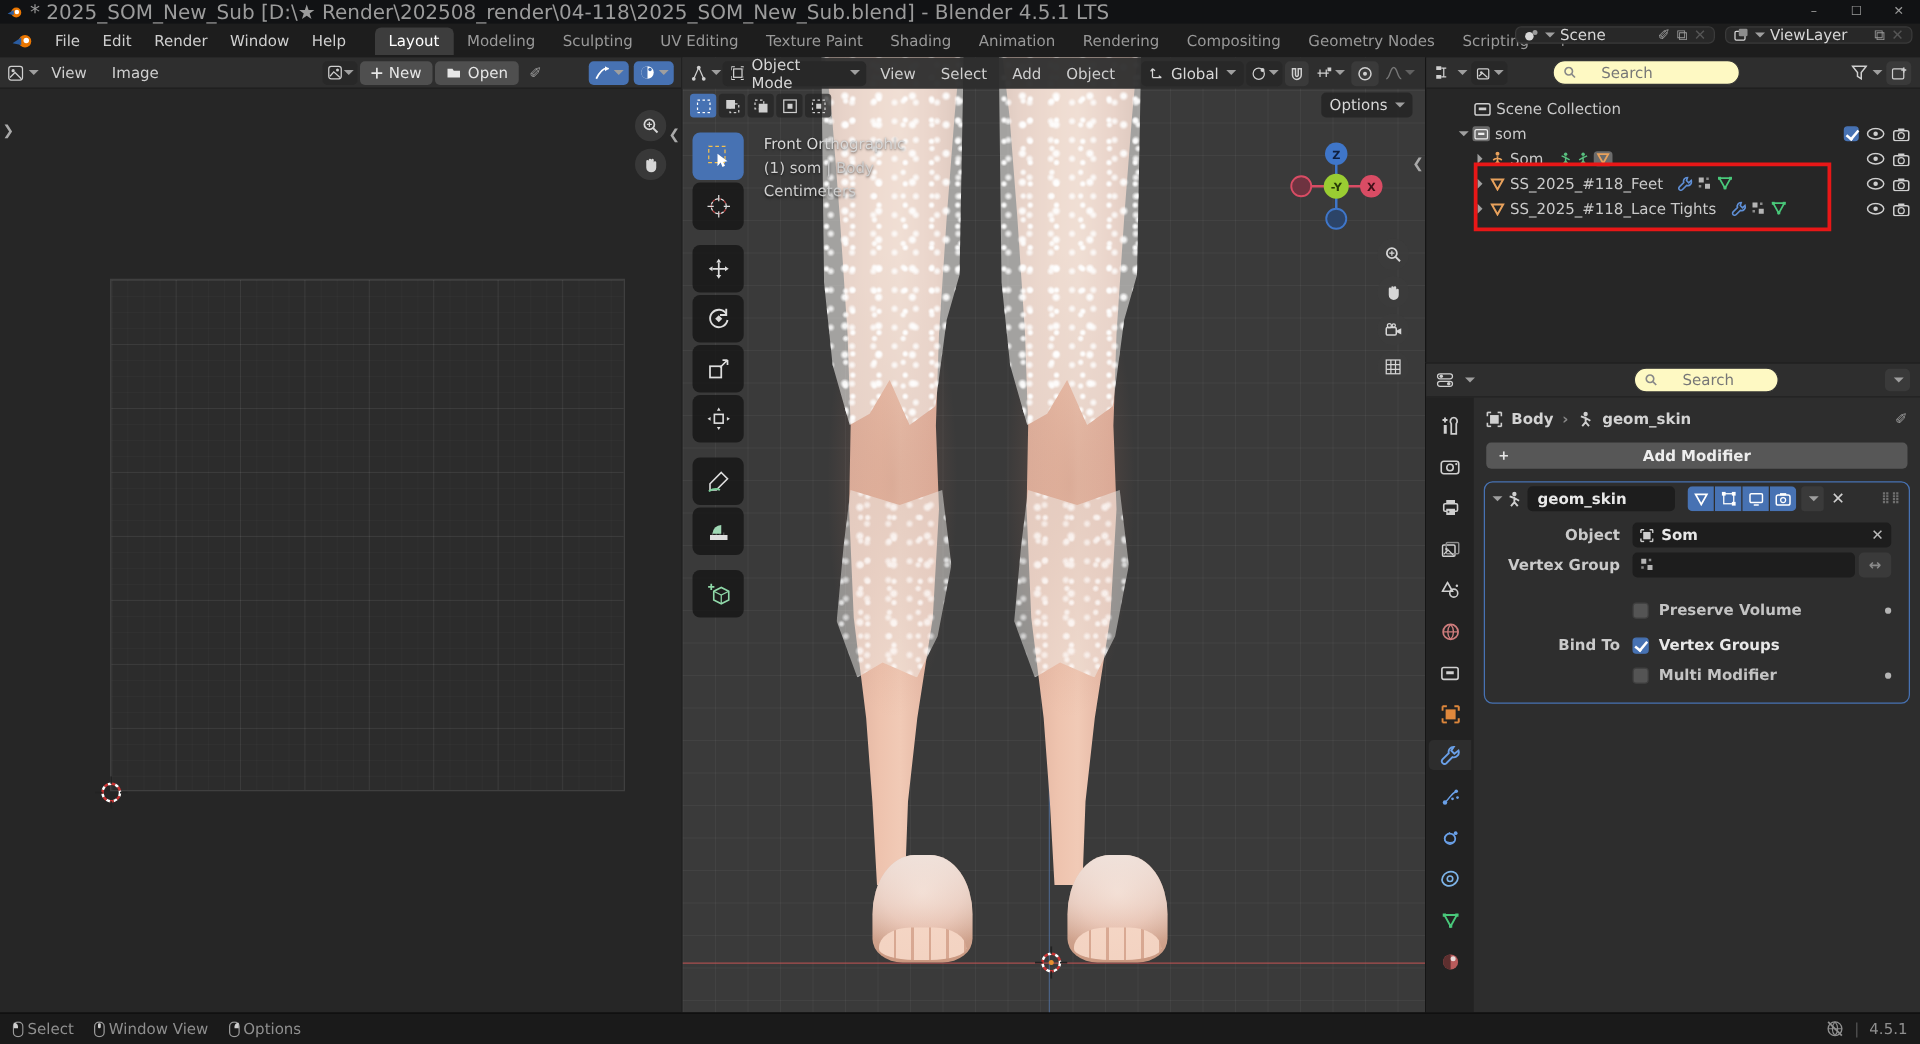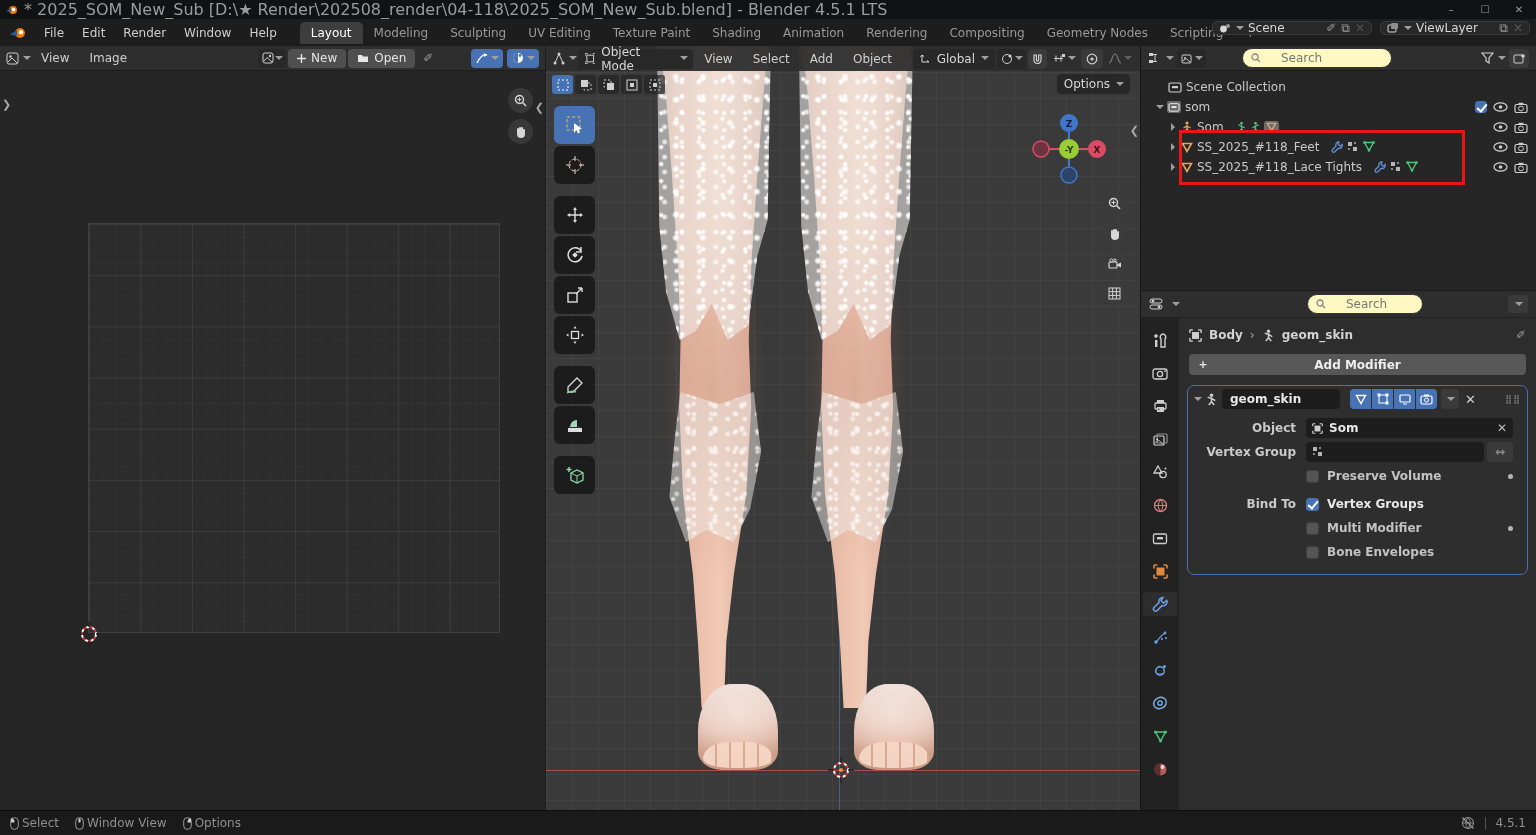--- a/index.html
+++ b/index.html
@@ -483,20 +483,25 @@
     <div class="tool-gap"></div>
     <div class="tool">
       <svg width="20" height="20" viewBox="0 0 20 20">
           <path d="M6 8 L12 5 L18 8 L18 15 L12 18 L6 15 Z" fill="none" stroke="#8fd8a8" stroke-width="1.3"></path>
           <path d="M6 8 L12 11 L18 8 M12 11 V18" stroke="#8fd8a8" fill="none"></path>
           <path d="M4 2 v5 M1.5 4.5 h5" stroke="#8fd8a8" stroke-width="1.4"></path>
         </svg>
     </div>
   </div>
 
+  <div id="vp-overlay-text">
+    <div>Front Orthographic</div>
+    <div class="dim">(1) som | Body</div>
+    <div class="dim">Centimeters</div>
+  </div>
 
   <svg id="gizmo" width="76" height="76" viewBox="0 0 76 76">
     <line x1="12" y1="36" x2="64" y2="36" stroke="#d94c64" stroke-width="2"></line>
     <line x1="38" y1="10" x2="38" y2="62" stroke="#3f76c9" stroke-width="2"></line>
     <circle cx="38" cy="10" r="9" fill="#3f76c9"></circle>
       <text x="38" y="14" font-size="9" fill="#102040" text-anchor="middle" font-weight="bold">Z</text>
     <circle cx="66" cy="36" r="9" fill="#d94c64"></circle>
       <text x="66" y="40" font-size="9" fill="#401018" text-anchor="middle" font-weight="bold">X</text>
     <circle cx="10" cy="36" r="8" fill="#6e3340" stroke="#d94c64" stroke-width="1.5"></circle>
     <circle cx="38" cy="62" r="8" fill="#2c4468" stroke="#3f76c9" stroke-width="1.5"></circle>
@@ -567,21 +572,21 @@
     </span>
       <span class="chev"></span>
     <span class="iconbtn" style="background:#3a3a3a;border-radius:4px;width:20px;height:19px;">
       <svg width="13" height="12" viewBox="0 0 13 12">
           <rect x="1" y="3" width="9" height="8" rx="1" fill="none" stroke="#cfcfcf"></rect>
           <path d="M10 2 v4 M8 4 h4" stroke="#cfcfcf" stroke-width="1.3"></path>
         </svg>
     </span>
   </div>
 
-  <div style="padding:6px 0 0 1px;text-align:center;">
+  <div style="padding:6px 0 0 12px;text-align:center;">
 
     <div class="otl-row" style="padding-left:26px;">
       <svg width="14" height="12" viewBox="0 0 14 12">
           <rect x="1" y="2" width="12" height="9" rx="1.5" fill="none" stroke="#cfcfcf" stroke-width="1.2"></rect>
           <rect x="4" y="5" width="6" height="2.2" fill="#cfcfcf"></rect>
         </svg>
       <span>Scene Collection</span>
     </div>
 
     <div class="otl-row" style="padding-left:14px;">
@@ -922,41 +927,36 @@
           <svg width="12" height="12" viewBox="0 0 12 12">
               <rect x="1" y="1" width="4" height="4" fill="#b5b5b5"></rect>
               <rect x="7" y="1" width="2" height="2" fill="#8a8a8a"></rect>
               <rect x="1" y="7" width="2" height="2" fill="#8a8a8a"></rect>
               <rect x="6" y="6" width="4" height="4" fill="#b5b5b5"></rect>
             </svg>
         </div>
         <span style="width:26px;height:20px;background:#3a3a3a;border-radius:4px;margin-left:3px;display:flex;align-items:center;justify-content:center;color:#8a8a8a;">↔</span>
       </div>
 
-      <div class="modrow" style="margin-top:0;">
+      <div class="modrow" style="margin-top:12px;">
         <span class="lbl"></span>
         <span class="checkbox"></span>
         <span style="margin-left:8px;">Preserve Volume</span>
         <span class="dot"></span>
       </div>
       <div class="modrow" style="margin-top:4px;">
         <span class="lbl">Bind To</span>
         <span class="checkbox checked"></span>
         <span style="margin-left:8px;color:#e8e8e8;">Vertex Groups</span>
       </div>
       <div class="modrow">
         <span class="lbl"></span>
         <span class="checkbox"></span>
         <span style="margin-left:8px;">Multi Modifier</span>
         <span class="dot"></span>
-      </div>
-      <div class="modrow">
-        <span class="lbl"></span>
-        <span class="checkbox"></span>
-        <span style="margin-left:8px;">Bone Envelopes</span>
       </div>
     </div>
   </div>
 </div>
 
 <div id="statusbar">
   <span class="hint">
     <svg width="9" height="13" viewBox="0 0 9 13">
         <rect x="0.7" y="0.7" width="7.6" height="11.6" rx="3.5" fill="none" stroke="#9a9a9a"></rect>
         <path d="M1 1.2 a3.4 3.4 0 0 1 3.4 3 V5.5 H1 Z" fill="#cfcfcf"></path>

